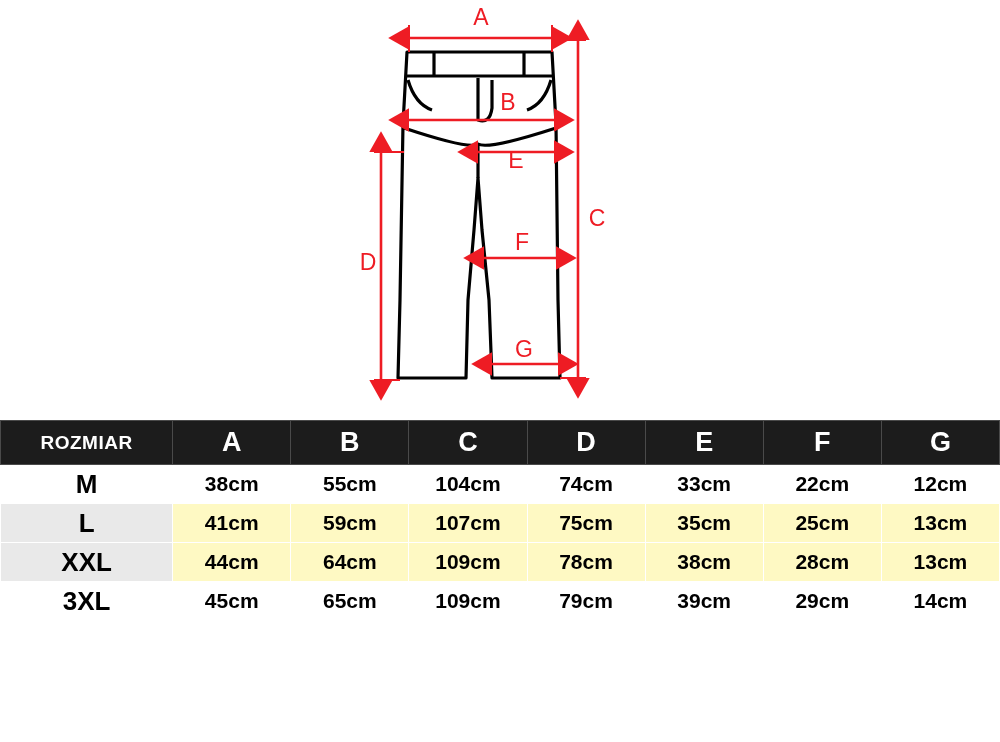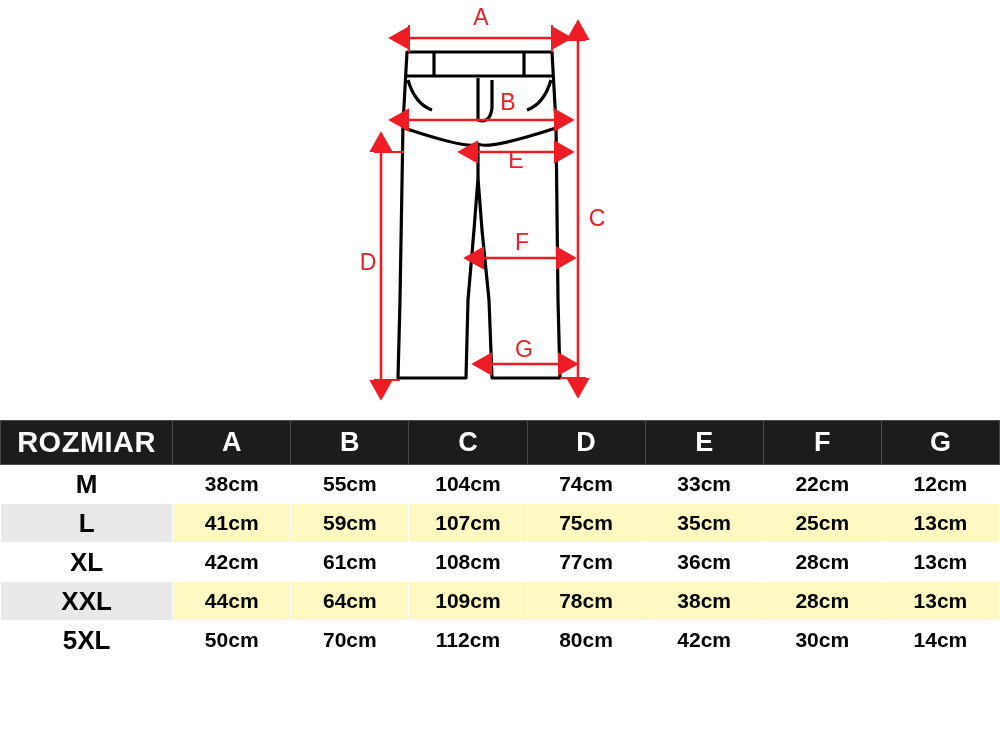--- a/index.html
+++ b/index.html
@@ -53,21 +53,21 @@
     border: 1px solid #ffffff;
   }
   #size-table thead th {
     background: #1c1c1c;
     color: #ffffff;
     font-size: 27px;
     height: 43px;
     border: 1px solid #4a4a4a;
   }
   #size-table thead th.head-label {
-    font-size: 29px;
+    font-size: 19px;
     letter-spacing: 0.5px;
   }
   #size-table tbody tr.odd td {
     background: #ffffff;
   }
   #size-table tbody tr.even td {
     background: #fef9c3;
   }
   #size-table tbody td.size-name {
     font-size: 26px;
@@ -199,46 +199,36 @@
       <tr class="even">
         <td class="size-name">L</td>
         <td>41cm</td>
         <td>59cm</td>
         <td>107cm</td>
         <td>75cm</td>
         <td>35cm</td>
         <td>25cm</td>
         <td>13cm</td>
       </tr>
-      <tr class="odd">
-        <td class="size-name">XL</td>
-        <td>42cm</td>
-        <td>61cm</td>
-        <td>108cm</td>
-        <td>77cm</td>
-        <td>36cm</td>
-        <td>28cm</td>
-        <td>13cm</td>
-      </tr>
       <tr class="even">
         <td class="size-name">XXL</td>
         <td>44cm</td>
         <td>64cm</td>
         <td>109cm</td>
         <td>78cm</td>
         <td>38cm</td>
         <td>28cm</td>
         <td>13cm</td>
       </tr>
       <tr class="odd">
-        <td class="size-name">5XL</td>
-        <td>50cm</td>
-        <td>70cm</td>
-        <td>112cm</td>
-        <td>80cm</td>
-        <td>42cm</td>
-        <td>30cm</td>
+        <td class="size-name">3XL</td>
+        <td>45cm</td>
+        <td>65cm</td>
+        <td>109cm</td>
+        <td>79cm</td>
+        <td>39cm</td>
+        <td>29cm</td>
         <td>14cm</td>
       </tr>
     </tbody>
   </table>
 
 </div>
 
 </body></html>

